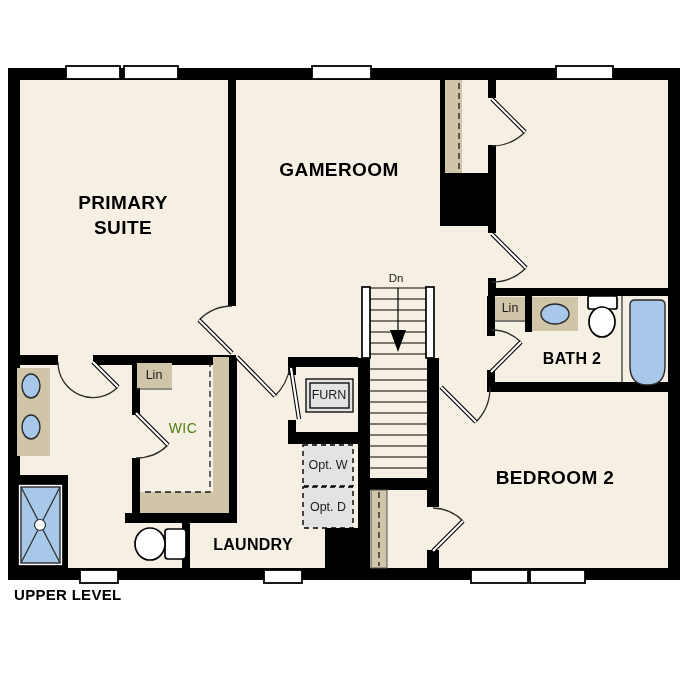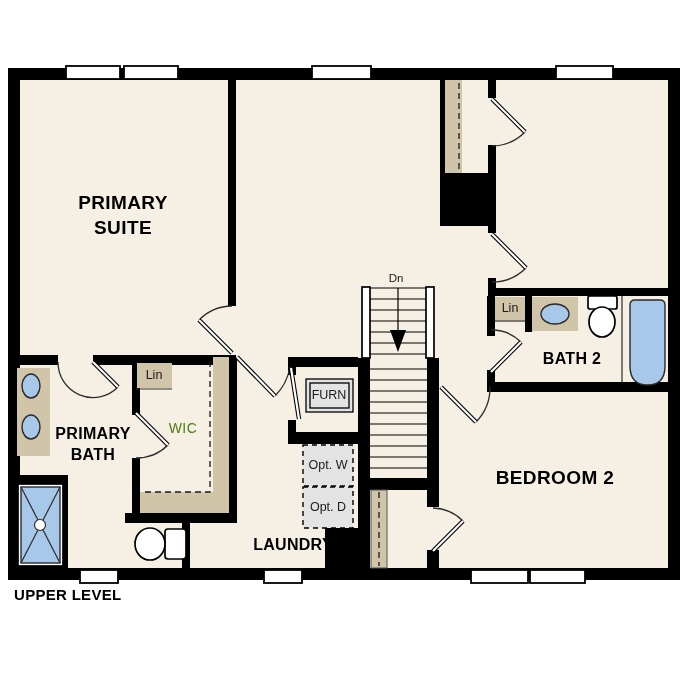--- a/index.html
+++ b/index.html
@@ -212,25 +212,25 @@
       <g>
         <rect class="furnbox" x="306" y="379" width="47" height="33"></rect>
         <rect class="furnboxin" x="310" y="383" width="39" height="25"></rect>
       </g>
       <rect class="greybox" x="303" y="445" width="50" height="41"></rect>
       <rect class="greybox" x="303" y="487" width="50" height="41"></rect>
     </g>
   </svg>
 
   <div class="lbl room wrap" style="left:123px;top:215px;width:120px;">PRIMARY SUITE</div>
+  <div class="lbl room" style="left:339px;top:170px;">GAMEROOM</div>
   <div class="lbl room" style="left:555px;top:478px;">BEDROOM 2</div>
   <div class="lbl room2" style="left:572px;top:359px;">BATH 2</div>
-  <div class="lbl room2 wrap" style="left:93px;top:444px;width:86px;">PRIMARY BATH</div>
   <div class="lbl wic" style="left:183px;top:428px;">WIC</div>
-  <div class="lbl room2" style="left:253px;top:545px;margin-left:40px;">LAUNDRY</div>
+  <div class="lbl room2" style="left:253px;top:545px;">LAUNDRY</div>
 
   <div class="lbl small" style="left:154px;top:375px;">Lin</div>
   <div class="lbl small" style="left:510px;top:308px;">Lin</div>
   <div class="lbl small" style="left:329px;top:395px;">FURN</div>
   <div class="lbl small wrap" style="left:328px;top:465px;width:42px;">Opt. W</div>
   <div class="lbl small wrap" style="left:328px;top:507px;width:42px;">Opt. D</div>
   <div class="lbl tiny" style="left:396px;top:279px;">Dn</div>
 
   <div class="title">UPPER LEVEL</div>
 </div>

